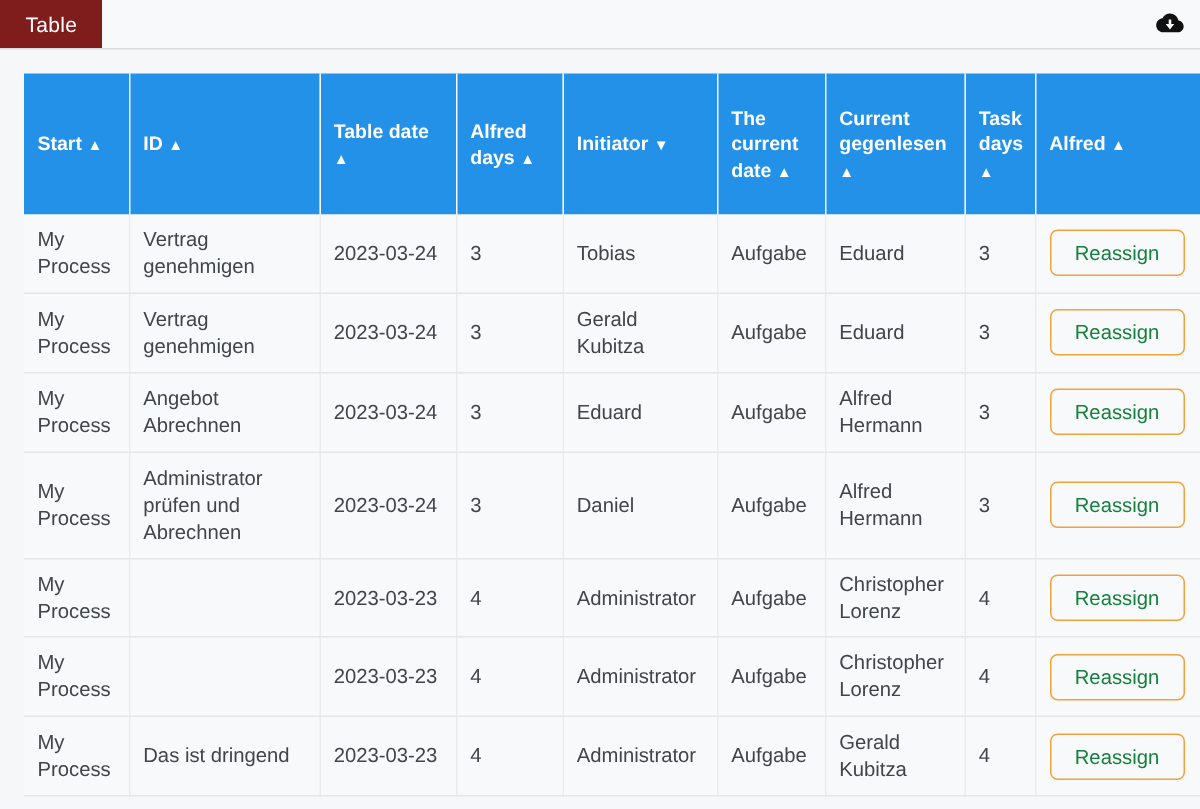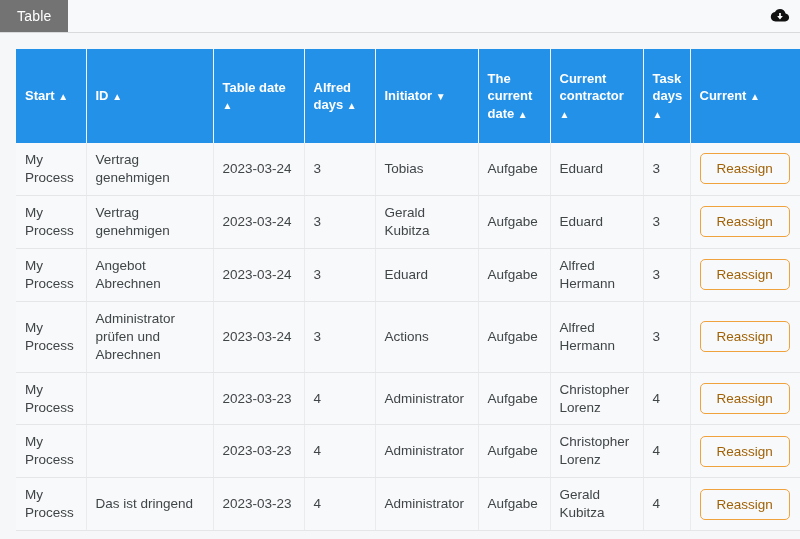--- a/index.html
+++ b/index.html
@@ -16,21 +16,21 @@
   
   .tabbar {
     position: relative;
     height: 33px;
     background: #f8f9fa;
     border-bottom: 1px solid #d8dadc;
     display: flex;
     align-items: stretch;
   }
   .tab {
-    background: #737373;
+    background: #7f1d1d;
     color: #ffffff;
     font-size: 14px;
     line-height: 33px;
     padding: 0 17px;
     letter-spacing: .2px;
     cursor: pointer;
     user-select: none;
   }
   .tabbar-spacer { flex: 1 1 auto; }
   .download-btn {
@@ -84,21 +84,21 @@
   table.grid tbody tr:last-child td { border-bottom: 1px solid #e4e6e8; }
 
   td.num { color: #13a10e; }
   td.actions { padding: 6px 9px; }
 
   .reassign {
     display: inline-block;
     border: 1px solid #f0a23c;
     border-radius: 5px;
     background: transparent;
-    color: #a16207;
+    color: #15803d;
     font-family: "Liberation Sans", sans-serif;
     font-size: 13.5px;
     padding: 7px 16px;
     cursor: pointer;
     white-space: nowrap;
   }
 
   
   col.c-type        { width: 70px; }
   col.c-id          { width: 127px; }
@@ -140,23 +140,23 @@
         <col class="c-actions">
     </colgroup>
     <thead>
       <tr>
         <th><span>Start</span> <span class="sortarrow">▲</span></th>
         <th><span>ID</span> <span class="sortarrow">▲</span></th>
         <th><span>Table date</span> <span class="sortarrow">▲</span></th>
         <th><span>Alfred days</span> <span class="sortarrow">▲</span></th>
         <th><span>Initiator</span> <span class="sortarrow">▼</span></th>
         <th><span>The current date</span> <span class="sortarrow">▲</span></th>
-        <th><span>Current contractor</span> <span class="sortarrow">▲</span></th>
+        <th><span>Current gegenlesen</span> <span class="sortarrow">▲</span></th>
         <th><span>Task days</span> <span class="sortarrow">▲</span></th>
-        <th><span>Current</span> <span class="sortarrow">▲</span></th>
+        <th><span>Alfred</span> <span class="sortarrow">▲</span></th>
       </tr>
     </thead>
     <tbody id="tbody">
         <tr>
           <td>My Process</td>
           <td>Vertrag genehmigen</td>
           <td>2023-03-24</td>
           <td class="num">3</td>
           <td>Tobias</td>
           <td>Aufgabe</td>
@@ -184,21 +184,21 @@
           <td>Aufgabe</td>
           <td>Alfred Hermann</td>
           <td class="num">3</td>
           <td class="actions"><button class="reassign">Reassign</button></td>
         </tr>
         <tr>
           <td>My Process</td>
           <td>Administrator prüfen und Abrechnen</td>
           <td>2023-03-24</td>
           <td class="num">3</td>
-          <td>Actions</td>
+          <td>Daniel</td>
           <td>Aufgabe</td>
           <td>Alfred Hermann</td>
           <td class="num">3</td>
           <td class="actions"><button class="reassign">Reassign</button></td>
         </tr>
         <tr>
           <td>My Process</td>
           <td></td>
           <td>2023-03-23</td>
           <td class="num">4</td>

